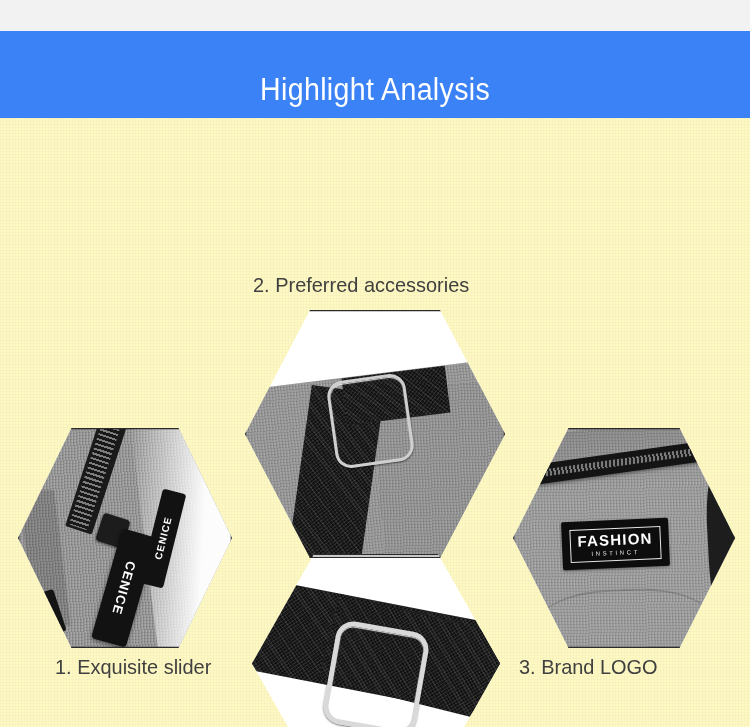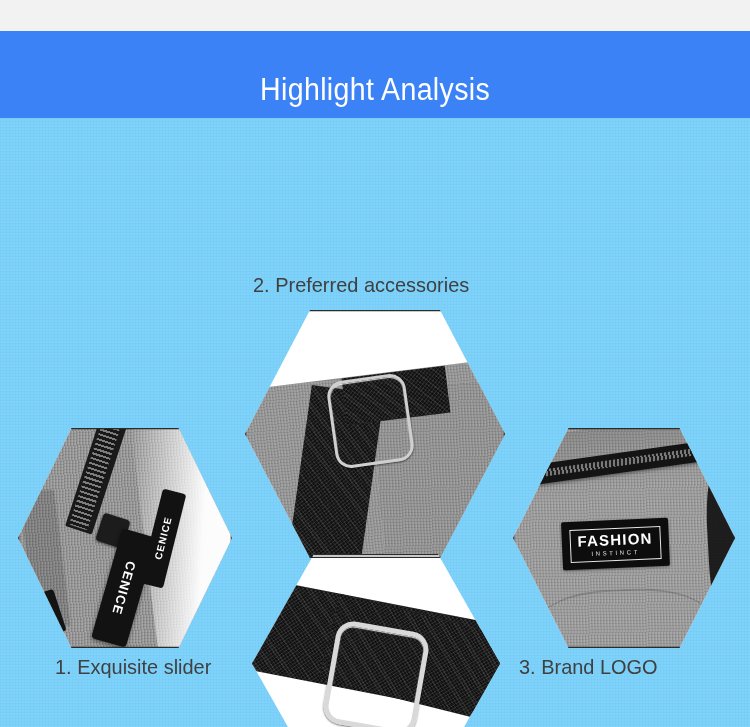--- a/index.html
+++ b/index.html
@@ -33,21 +33,21 @@
     font-weight: 400;
     transform: scaleX(0.92);
     font-family: "Liberation Sans", sans-serif;
   }
 
   
   #content-stage {
     position: absolute;
     left: 0; top: 118px;
     width: 750px; height: 609px;
-    background: #7dd3fc;
+    background: #fef9c3;
   }
   
   #content-stage::before {
     content: "";
     position: absolute;
     inset: 0;
     background-image:
       linear-gradient(90deg, rgba(0,0,0,0.018) 1px, transparent 1px),
       linear-gradient(rgba(0,0,0,0.018) 1px, transparent 1px);
     background-size: 3px 3px, 3px 3px;

